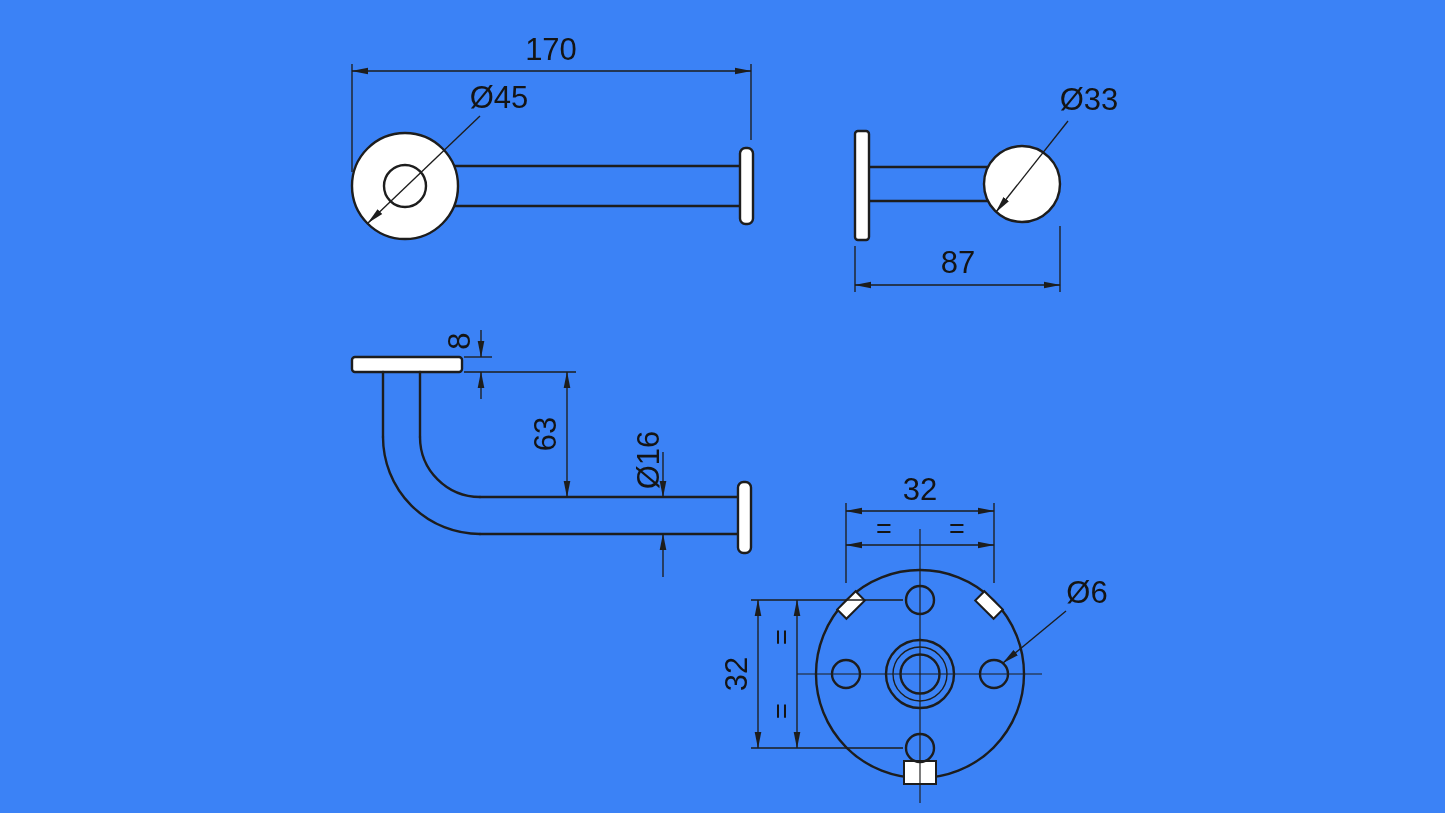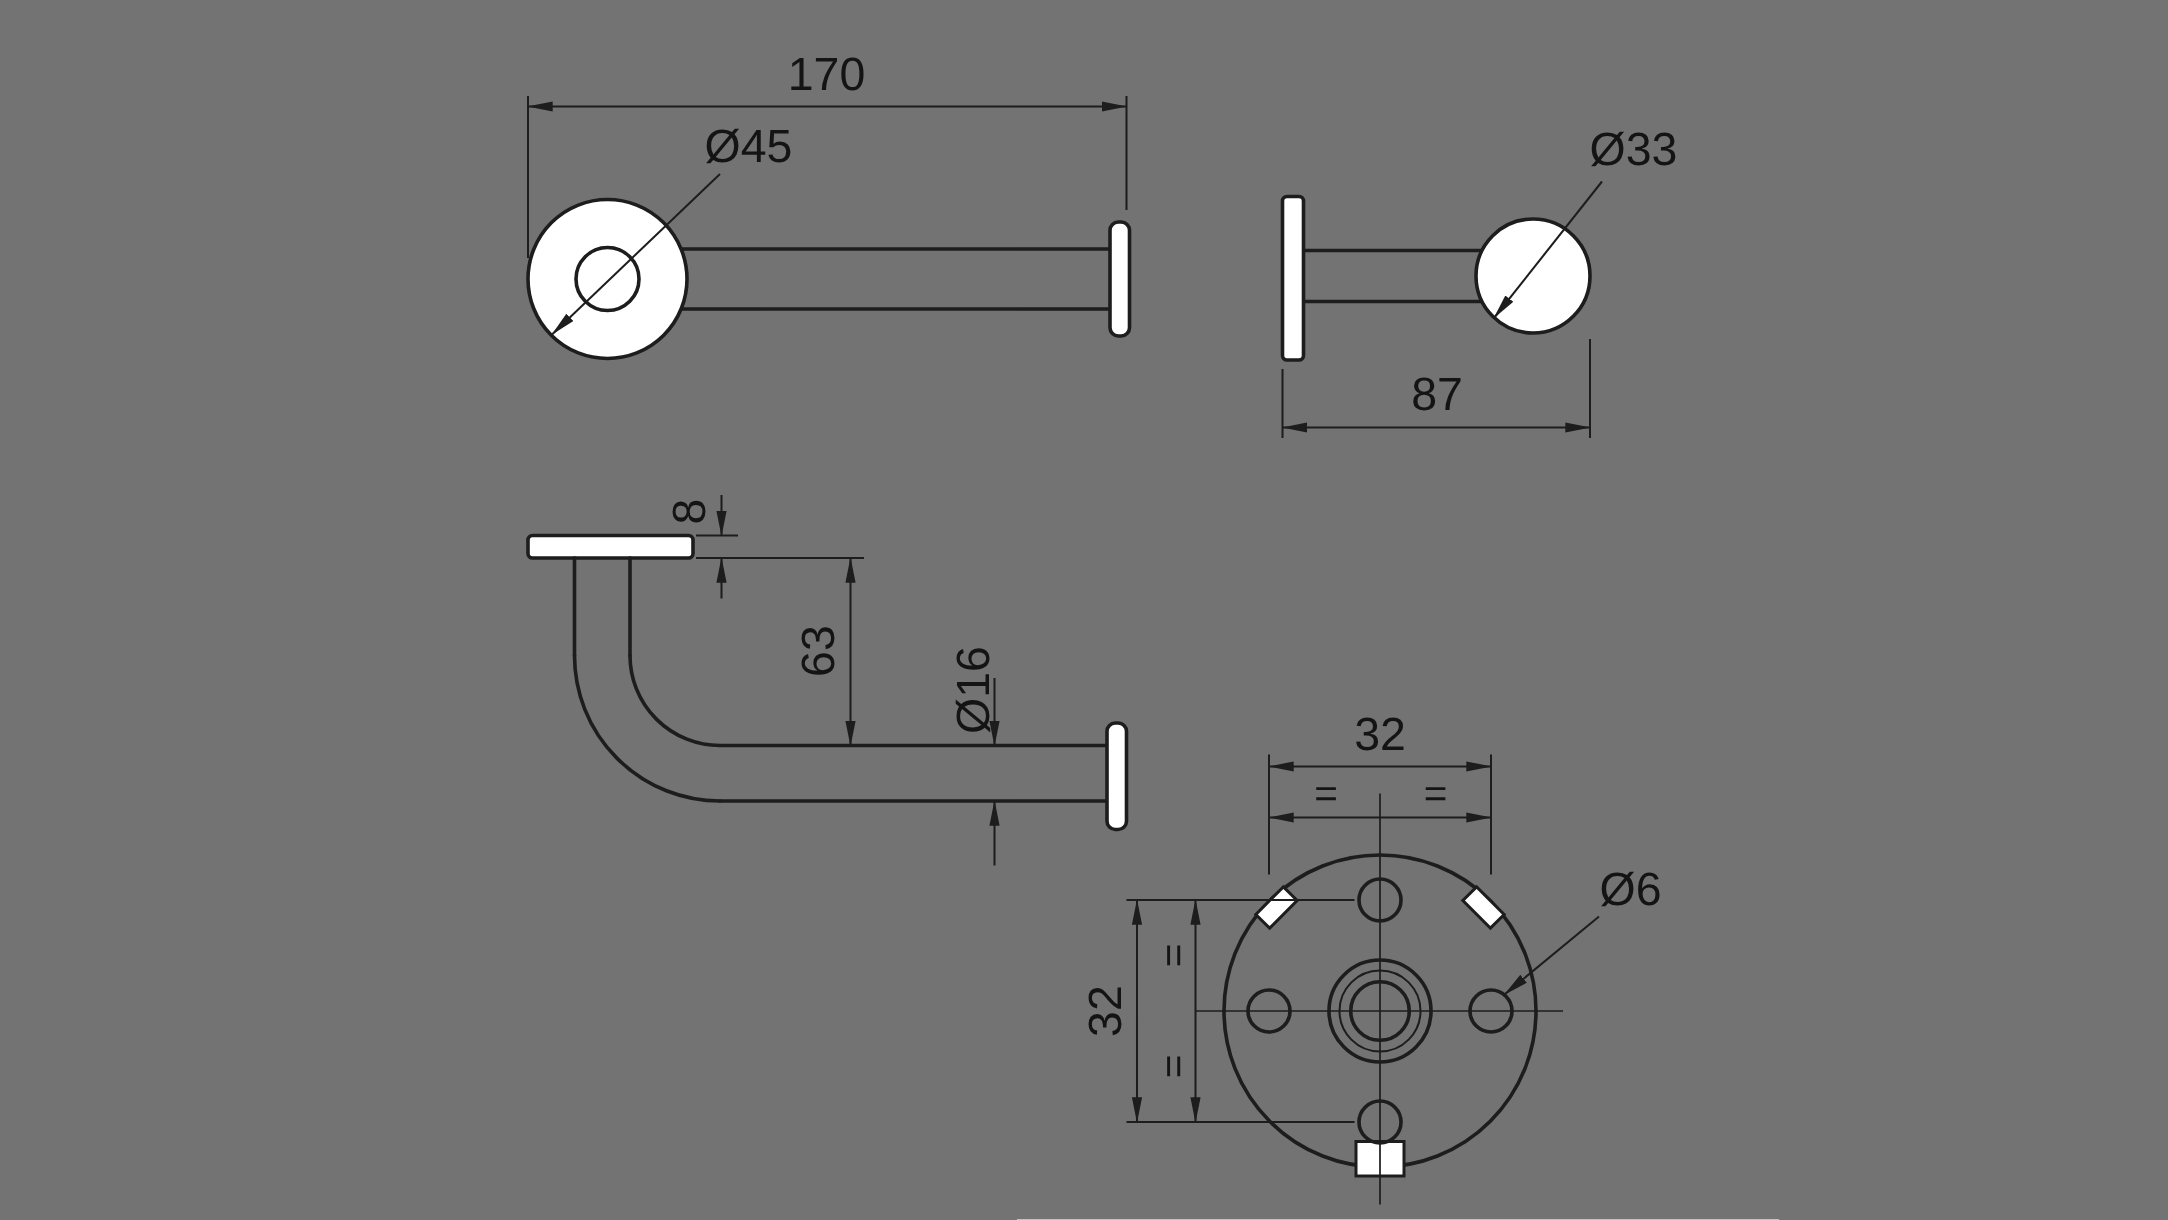--- a/index.html
+++ b/index.html
@@ -1,16 +1,16 @@
 <!DOCTYPE html>
 <html><head>
 <meta charset="utf-8">
 <style>
   html,body{margin:0;padding:0;background:#ffffff;}
-  .stage{position:relative;width:1445px;height:813px;background:#737373;overflow:hidden;
+  .stage{position:relative;width:1445px;height:813px;background:#3b82f6;overflow:hidden;
          font-family:"Liberation Sans", sans-serif;}
   svg{display:block;}
   .part{fill:none;stroke:#1d1d1d;stroke-width:2.4;stroke-linecap:round;}
   .partfill{fill:#ffffff;stroke:#1d1d1d;stroke-width:2.4;}
   .thin{fill:none;stroke:#1d1d1d;stroke-width:1.35;}
   .cl{fill:none;stroke:#1d1d1d;stroke-width:1.15;}
   .notch{fill:#ffffff;stroke:#1d1d1d;stroke-width:2;}
   text{fill:#141414;}
   .dim{font-size:31px;}
   .eq{font-size:27px;}

